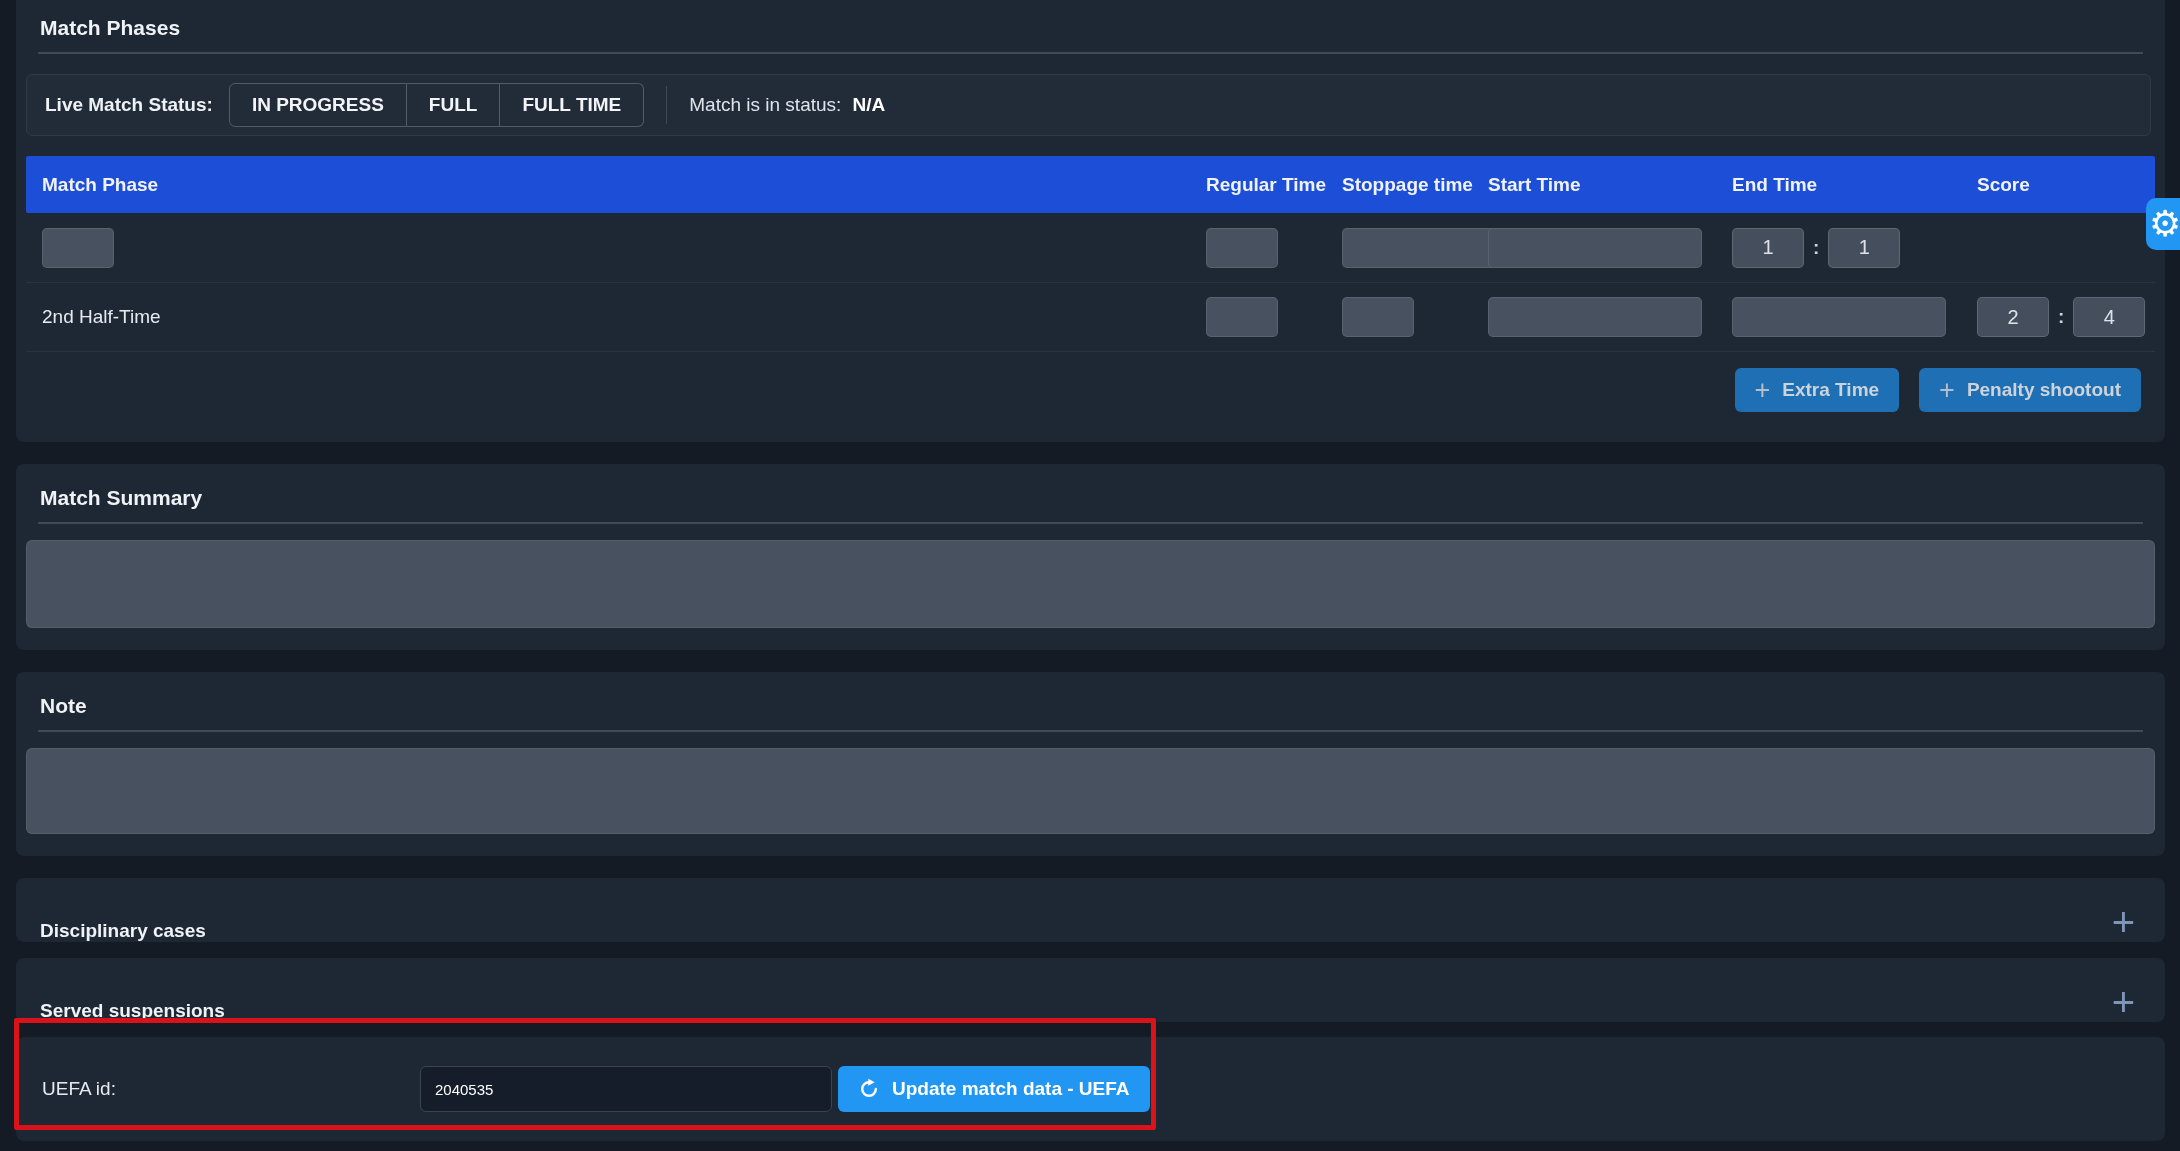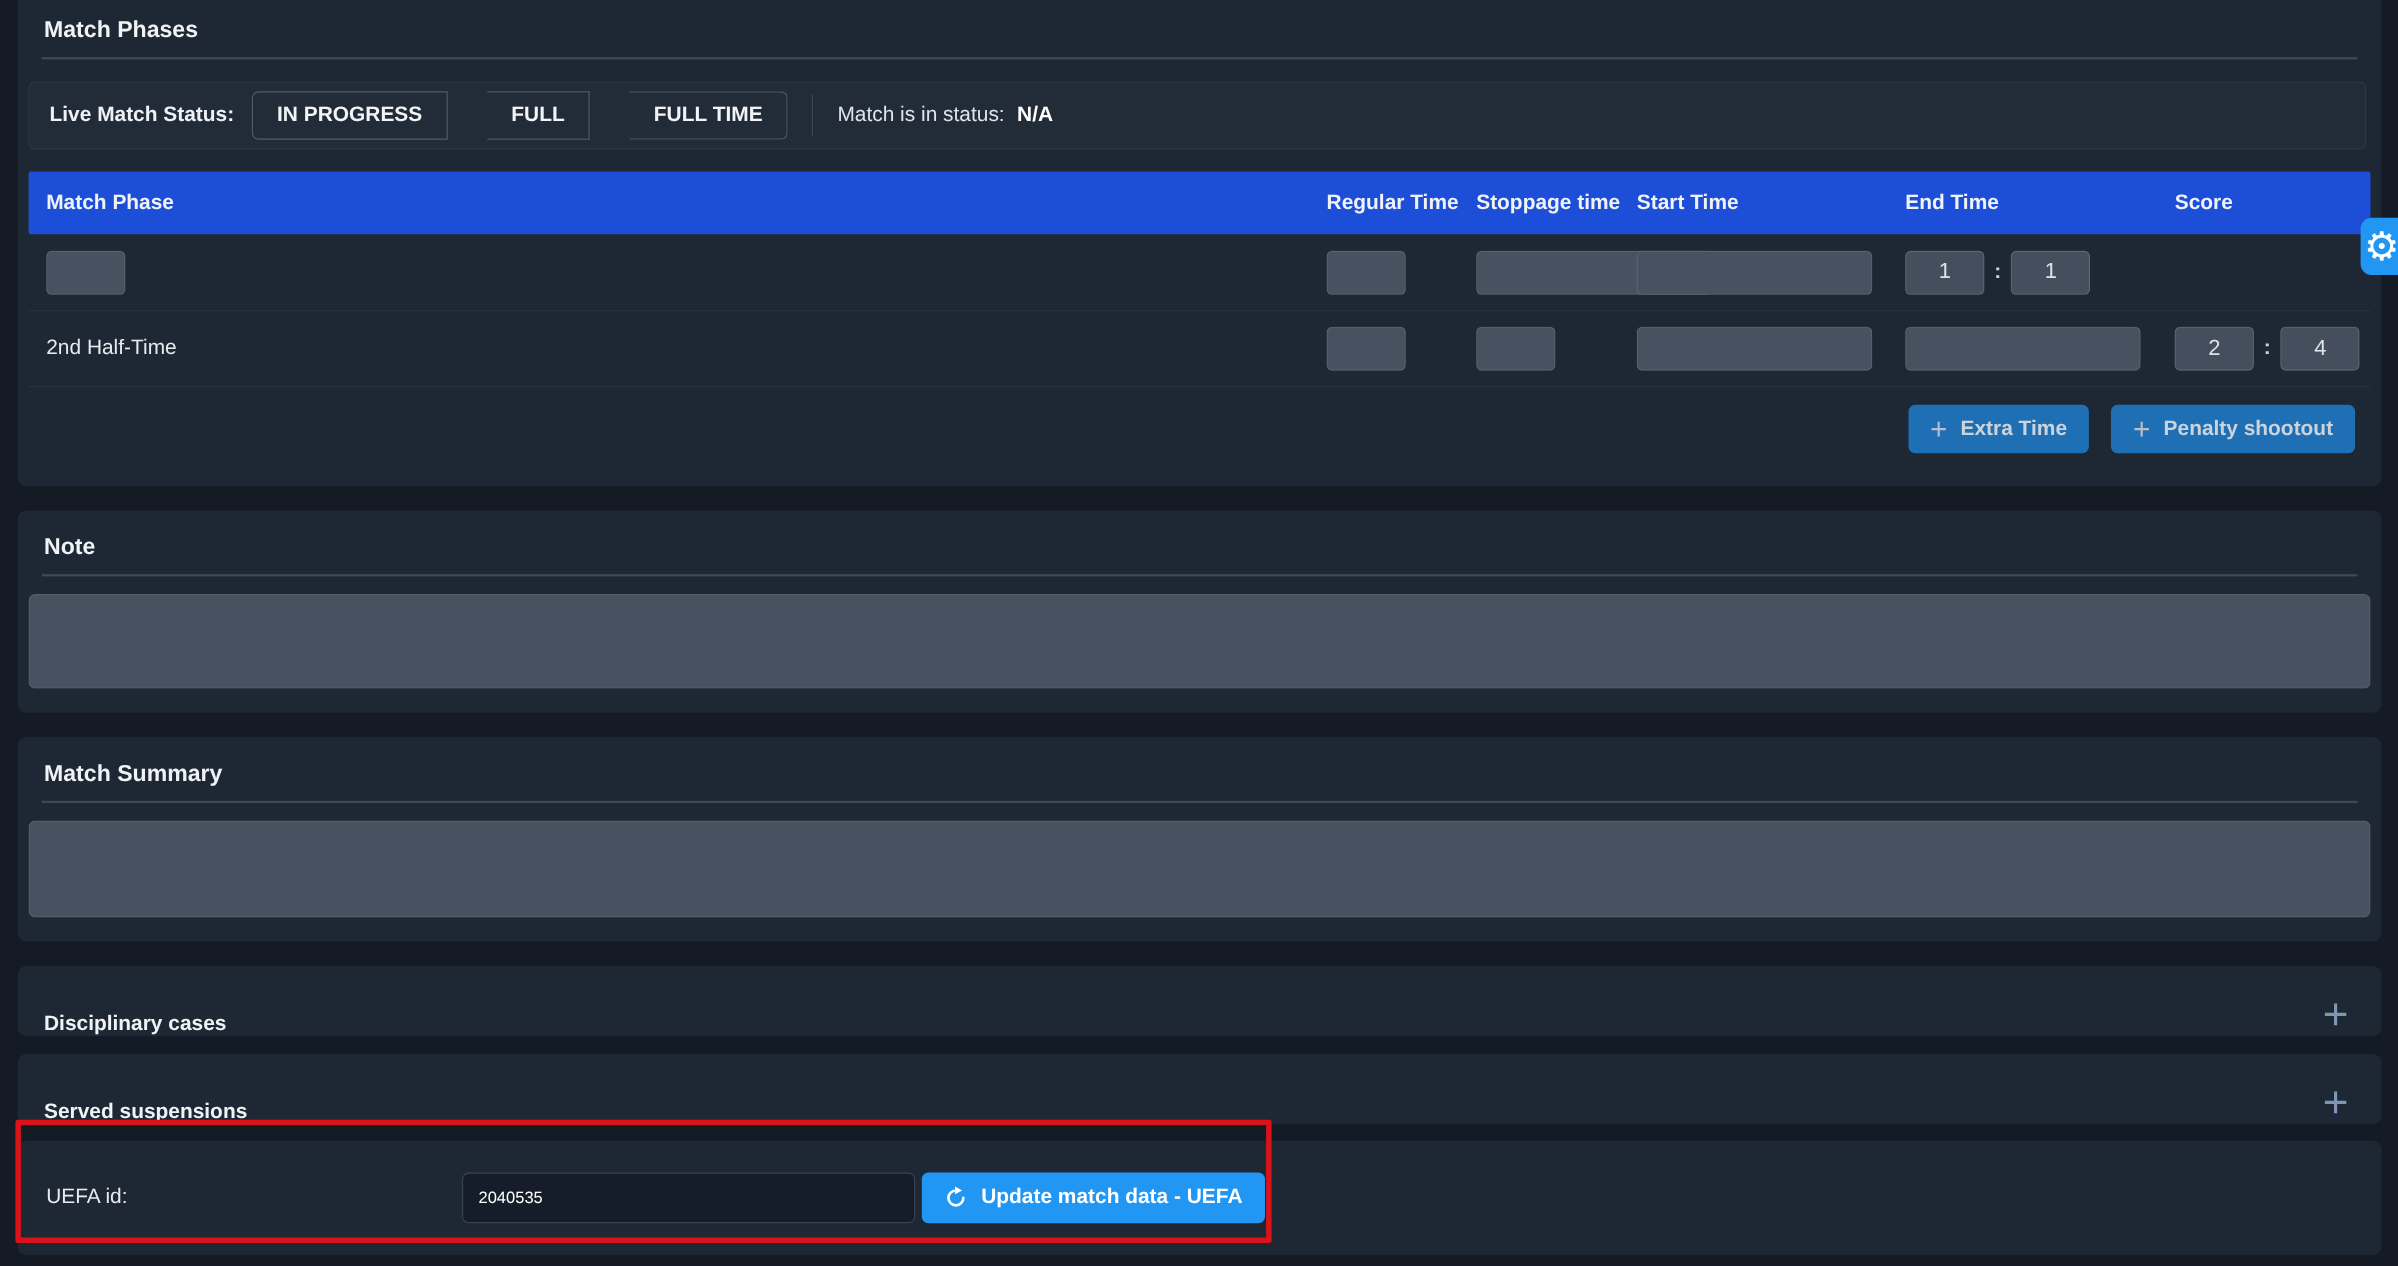--- a/index.html
+++ b/index.html
@@ -16,21 +16,21 @@
   .card h2 { font-size: 21px; font-weight: bold; color: #f0f3f6; padding: 14px 24px 0 24px; line-height: 28px; }
   .divider { height: 2px; background: #4b5563; margin: 10px 22px 0 22px; opacity: .75; }
 
   
   .status-bar {
     margin: 20px 14px 0 10px; height: 62px;
     background: #222c39; border: 1px solid #2f3947; border-radius: 6px;
     display: flex; align-items: center; padding: 0 18px;
   }
   .status-label { font-weight: bold; color: #eef1f5; margin-right: 16px; }
-  .btn-group { display: flex; gap: 36px; }
+  .btn-group { display: flex; }
   .btn-group button {
     background: transparent; border: 1px solid #525b69; color: #f2f4f7;
     font-family: inherit; font-size: 19px; font-weight: bold;
     padding: 10px 22px; cursor: pointer;
   }
   .btn-group button:first-child { border-radius: 6px 0 0 6px; }
   .btn-group button:last-child { border-radius: 0 6px 6px 0; }
   .btn-group button + button { border-left: none; }
   .vsep { width: 1px; height: 38px; background: #3e4857; margin: 0 22px; }
   .status-text { color: #dfe4ea; }
@@ -181,29 +181,29 @@
           <span>Extra Time</span>
         </button>
         <button class="btn-blue">
           <span class="plus">+</span>
           <span>Penalty shootout</span>
         </button>
       </div>
     </section>
 
     <section class="card sec-card">
+      <h2>Match Summary</h2>
+      <div class="divider"></div>
+      <textarea class="txtarea h88" style=""></textarea>
+    </section>
+
+    <section class="card sec-card">
       <h2>Note</h2>
       <div class="divider"></div>
       <textarea class="txtarea h86" style=""></textarea>
-    </section>
-
-    <section class="card sec-card">
-      <h2>Match Summary</h2>
-      <div class="divider"></div>
-      <textarea class="txtarea h88" style=""></textarea>
     </section>
 
     <section class="card bar-card first">
       <span class="bar-title">Disciplinary cases</span>
       <span class="plus-light">+</span>
     </section>
 
     <section class="card bar-card next">
       <span class="bar-title">Served suspensions</span>
       <span class="plus-light">+</span>

